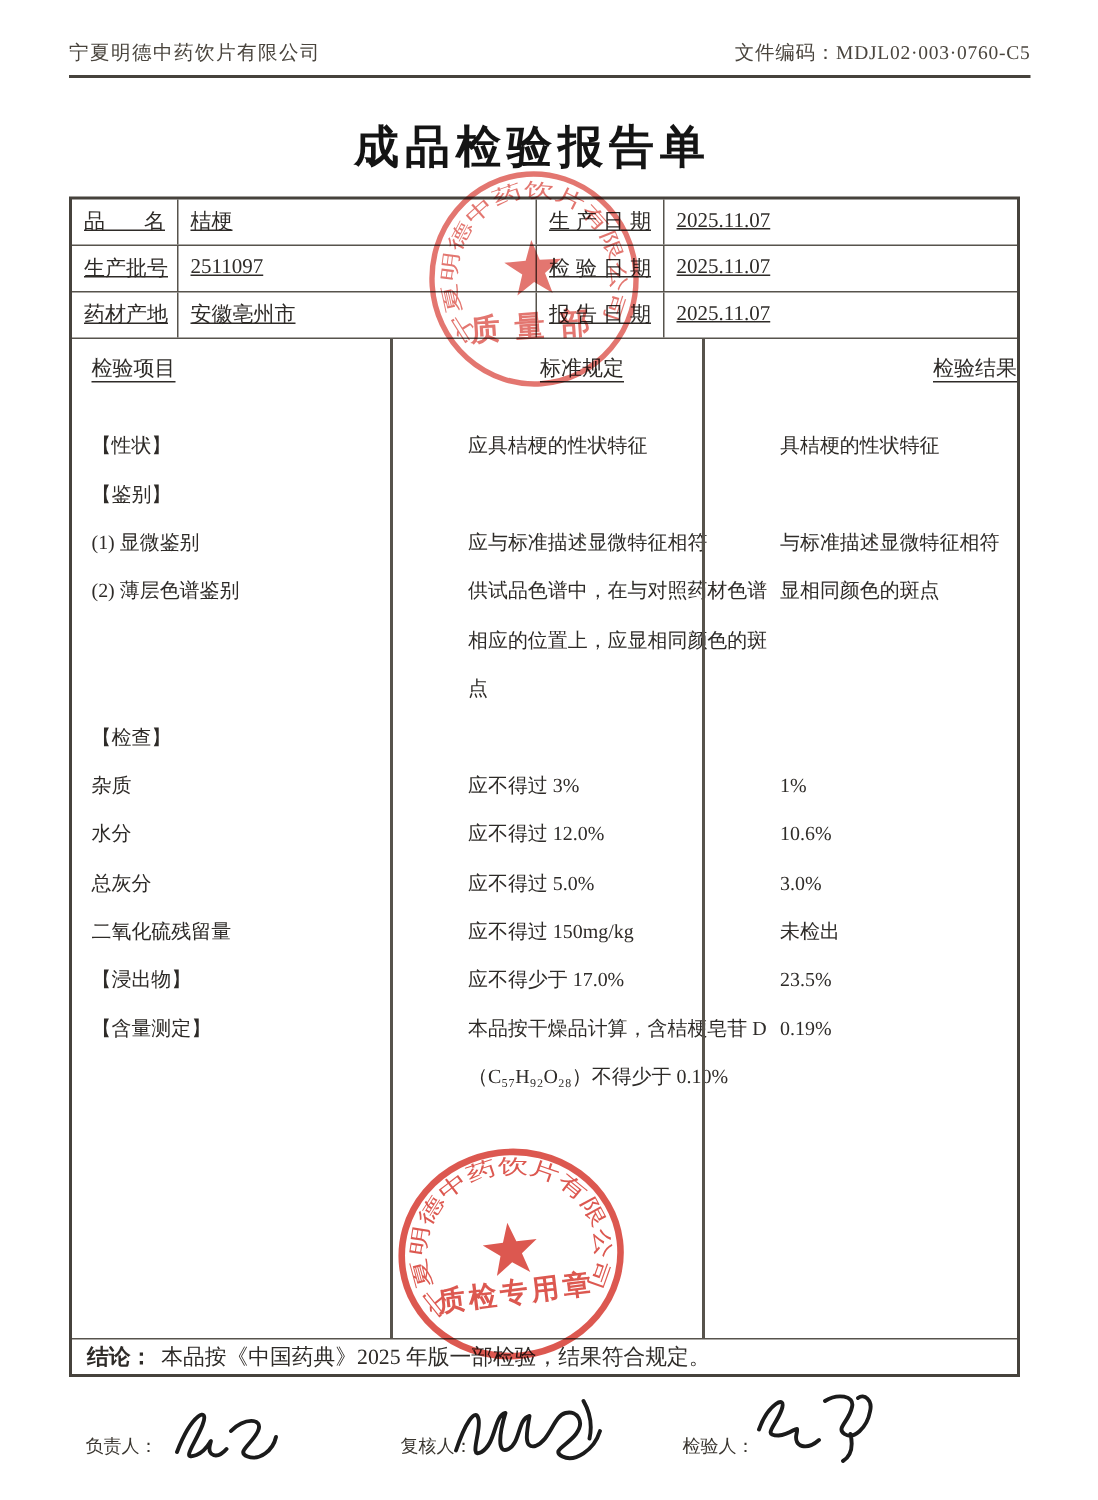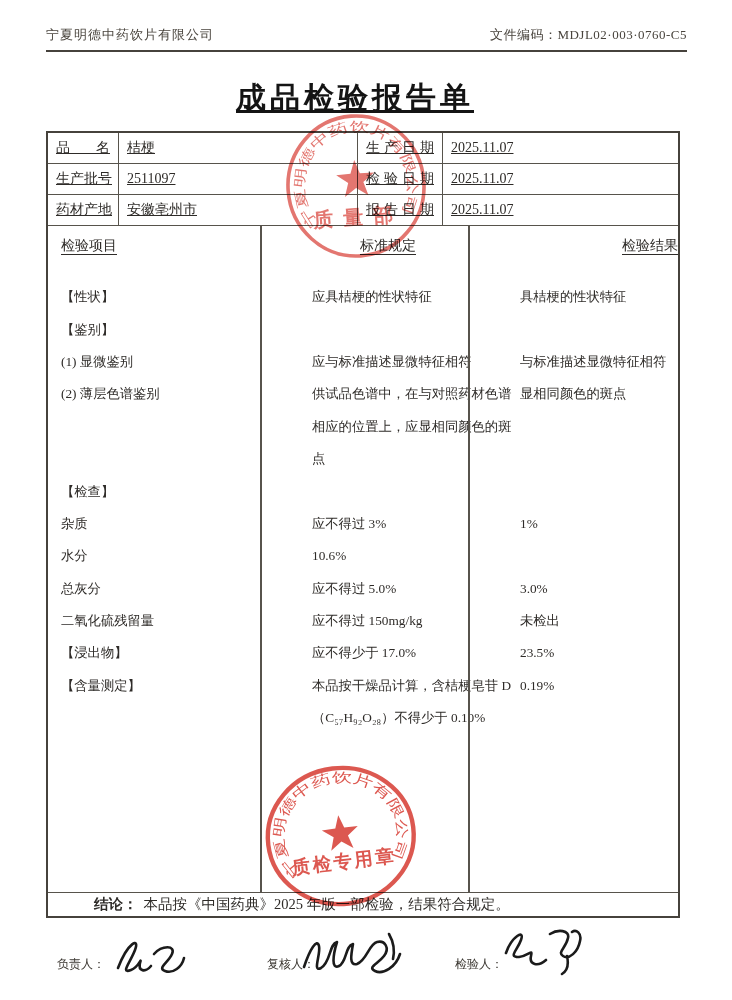--- a/index.html
+++ b/index.html
@@ -11,21 +11,21 @@
   .hdr{
     position:absolute;left:46px;top:26px;width:641px;
     display:flex;justify-content:space-between;align-items:flex-end;
     border-bottom:2px solid #46423c;padding-bottom:6px;
     font-size:13px;color:#49443d;letter-spacing:1px;
   }
   .hdr .code{letter-spacing:0.5px;}
   
   .title{
     position:absolute;left:0;top:78px;width:710px;text-align:center;
-    font-size:30px;font-weight:700;letter-spacing:4px;color:#141414;text-decoration:underline;
+    font-size:30px;font-weight:700;letter-spacing:4px;color:#141414;
   }
   
   .table{
     position:absolute;left:46px;top:131px;width:630px;
     border:2px solid #46423c;background:transparent;box-sizing:content-box;
     font-size:14px;
   }
   .irow{display:grid;grid-template-columns:71px 239px 85px 235px;height:30px;border-bottom:1.5px solid #57534c;}
   .irow4{display:grid;grid-template-columns:310px 320px;height:30px;border-bottom:1.5px solid #57534c;}
   .cell{display:flex;align-items:center;border-right:1.5px solid #57534c;padding:0 8px;box-sizing:border-box;overflow:hidden;white-space:nowrap;text-decoration:underline;}
@@ -40,21 +40,21 @@
   .sh u{text-decoration:underline;text-underline-offset:4px;}
   .sh1{width:236px;padding-left:13px;}
   .sh2{width:208px;text-align:center;}
   .sh3{flex:1;text-align:right;}
   .blines{padding-top:8px;}
   .bl{display:flex;height:32.4px;align-items:center;font-size:13.3px;}
   .b1{width:256px;padding-left:13px;box-sizing:border-box;white-space:nowrap;}
   .b2{width:208px;padding-left:8px;box-sizing:border-box;white-space:nowrap;}
   .b3{flex:1;padding-left:8px;box-sizing:border-box;white-space:nowrap;}
   .crow{height:23px;display:flex;align-items:center;padding-left:10px;font-size:14.5px;}
-  .crow b{margin-right:6px;margin-left:36px;}
+  .crow b{margin-right:6px;}
   
   .signs{position:absolute;left:46px;top:948px;width:640px;height:36px;font-size:12px;}
   .slabel{position:absolute;top:8px;color:#3a3630;}
   .sl1{left:11px;} .sl2{left:221px;} .sl3{left:409px;}
   .sig{position:absolute;}
   .sig path{stroke:#1b1b1b;stroke-width:2.6;fill:none;stroke-linecap:round;stroke-linejoin:round;}
   
   .stamp{position:absolute;mix-blend-mode:multiply;pointer-events:none;}
   .stamp text{font-family:"Liberation Serif","DejaVu Serif",serif;}
 </style>
@@ -152,20 +152,21 @@
             <div class="b2"></div>
             <div class="b3"></div>
           </div>
         <div class="bl">
             <div class="b1">杂质</div>
             <div class="b2">应不得过 3%</div>
             <div class="b3">1%</div>
           </div>
         <div class="bl">
             <div class="b1">水分</div>
+            <div class="b2">应不得过 12.0%</div>
             <div class="b3">10.6%</div>
           </div>
         <div class="bl">
             <div class="b1">总灰分</div>
             <div class="b2">应不得过 5.0%</div>
             <div class="b3">3.0%</div>
           </div>
         <div class="bl">
             <div class="b1">二氧化硫残留量</div>
             <div class="b2">应不得过 150mg/kg</div>

